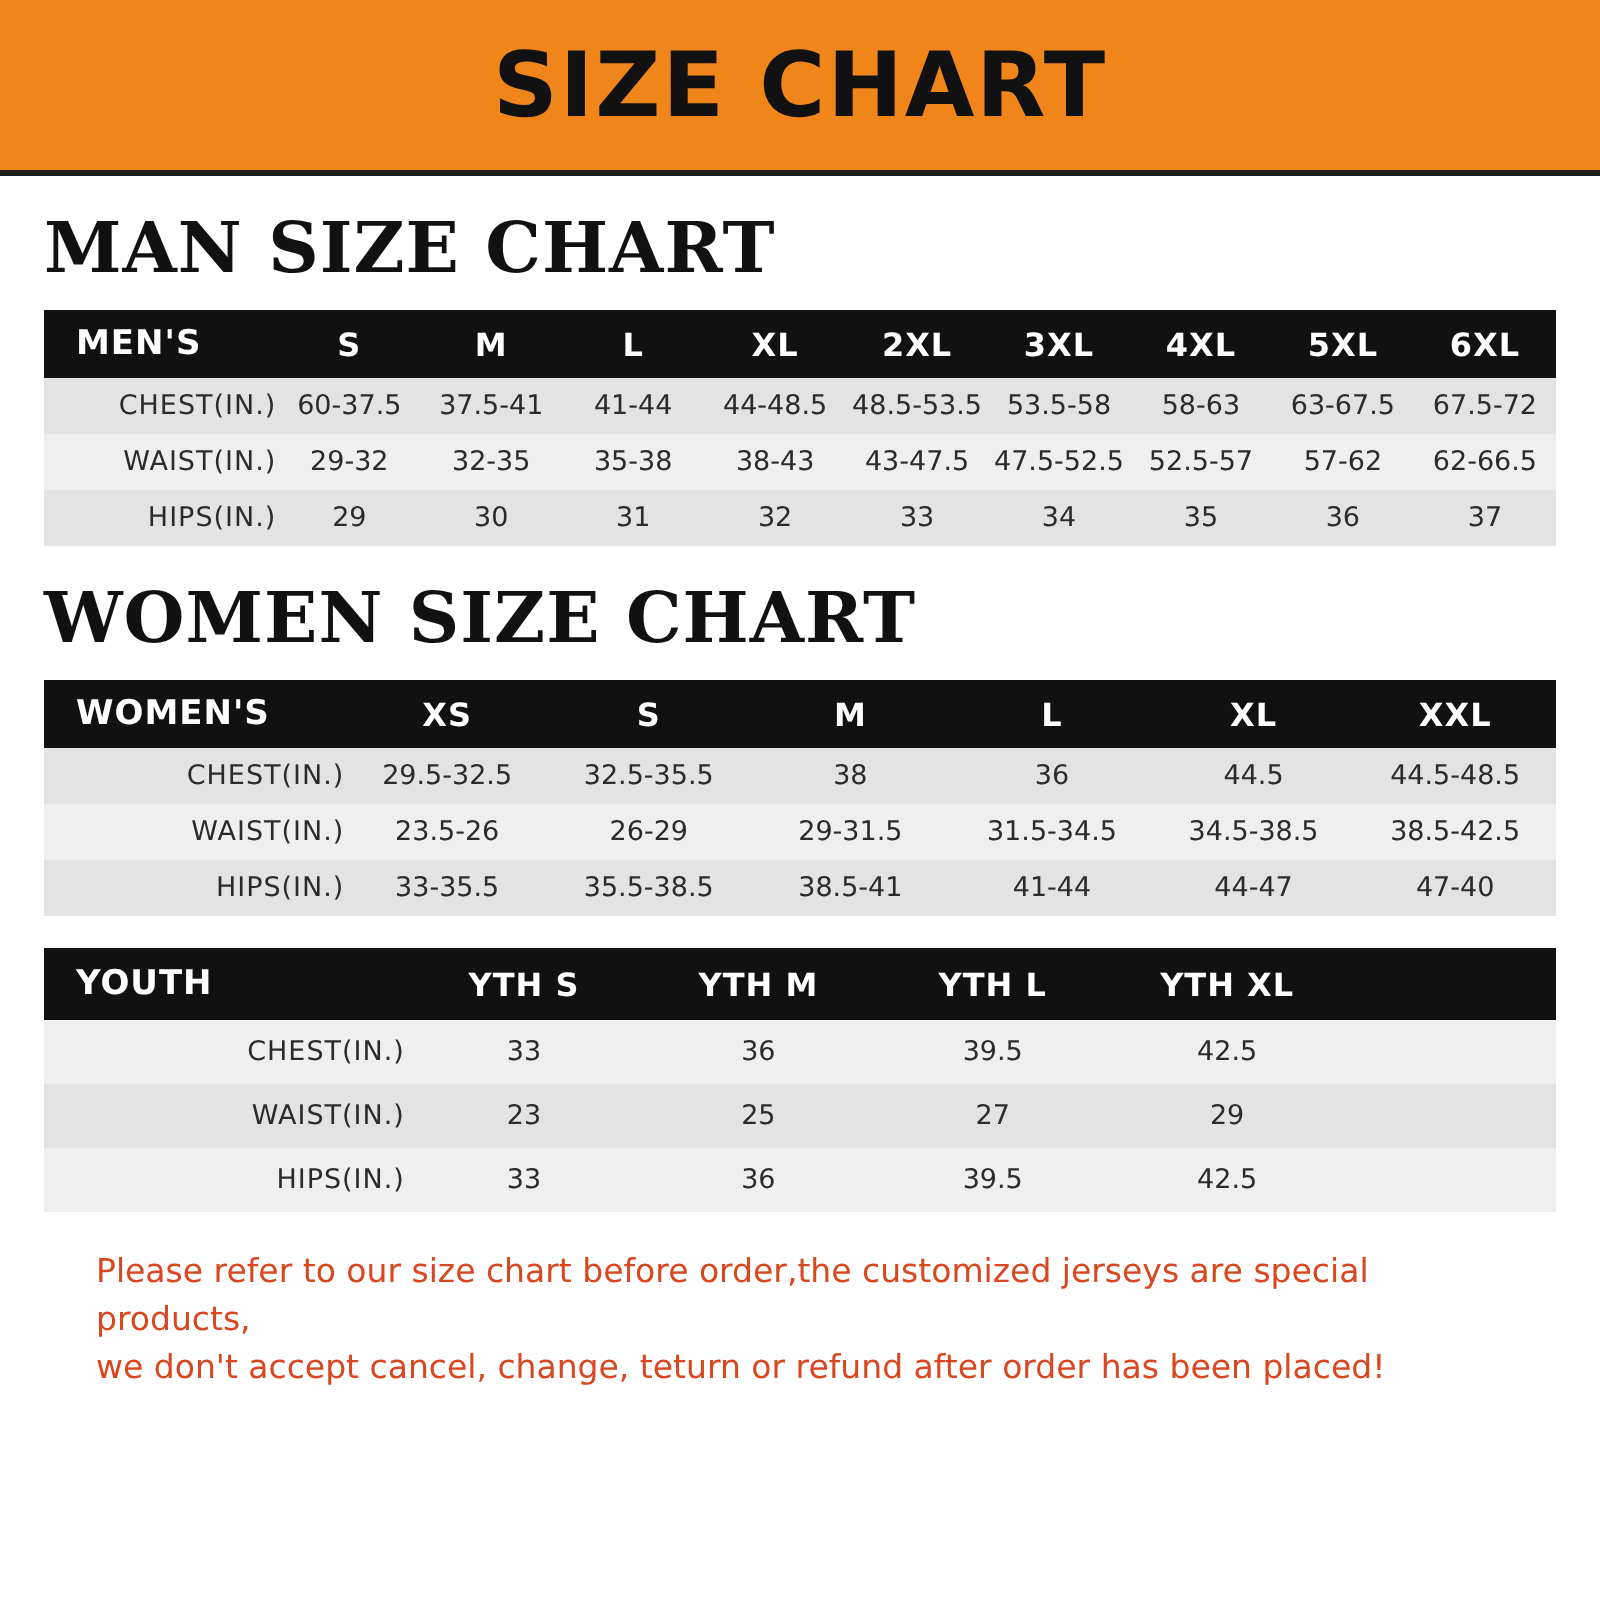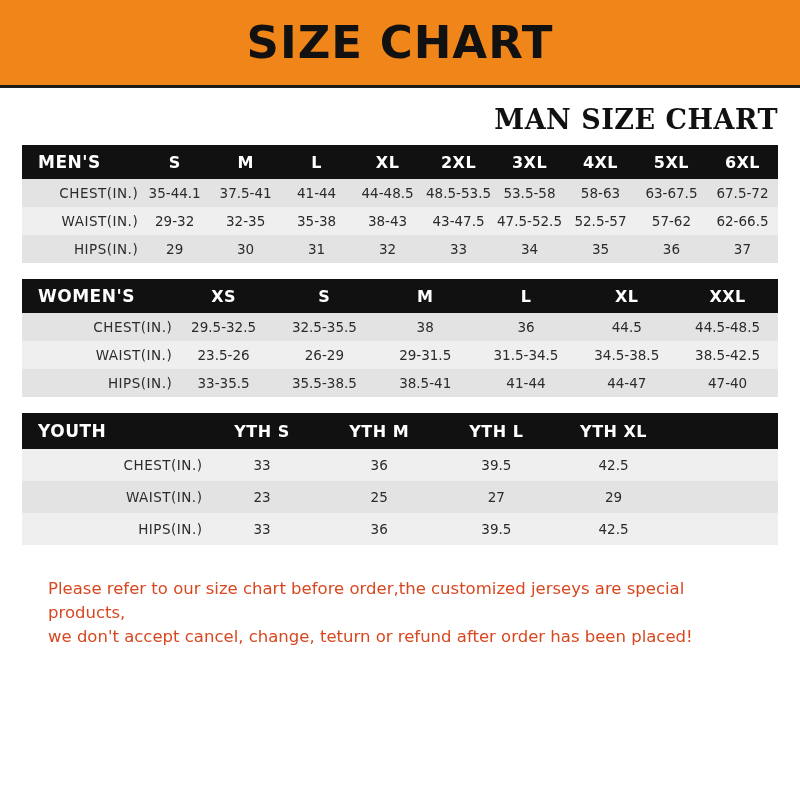--- a/index.html
+++ b/index.html
@@ -35,24 +35,24 @@
     line-height: 1;
     text-align: center;
   }
   .content {
     padding: 0 22px;
   }
   .section {
     margin-top: 16px;
   }
   .section-title {
-    text-align: right;
+    text-align: left;
     font-family: "DejaVu Serif", serif;
     font-weight: bold;
-    font-size: 27px;
+    font-size: 35px;
     color: #111;
     letter-spacing: 0.5px;
     margin-bottom: 10px;
   }
   table.sz {
     width: 100%;
     border-collapse: collapse;
     table-layout: fixed;
   }
   table.sz th, table.sz td {
@@ -82,21 +82,21 @@
     letter-spacing: 0.5px;
   }
   table.sz tbody tr.r-odd td { background: #e3e3e3; }
   table.sz tbody tr.r-even td { background: #efefef; }
 
   
   table.youth tbody th, table.youth tbody td { height: 32px; }
   table.youth thead th { height: 36px; }
 
   .footnote {
-    margin-top: 32px;
+    margin-top: 18px;
     padding: 0 26px;
     color: #d8471f;
     font-size: 16.5px;
     line-height: 1.45;
     font-family: "DejaVu Sans", sans-serif;
   }
 </style>
 </head>
 <body>
 
@@ -121,21 +121,21 @@
             <th>2XL</th>
             <th>3XL</th>
             <th>4XL</th>
             <th>5XL</th>
             <th>6XL</th>
           </tr>
         </thead>
         <tbody>
           <tr class="r-odd">
             <td class="firstcol">CHEST(IN.)</td>
-            <td>35-44.1</td>
+            <td>60-37.5</td>
             <td>37.5-41</td>
             <td>41-44</td>
             <td>44-48.5</td>
             <td>48.5-53.5</td>
             <td>53.5-58</td>
             <td>58-63</td>
             <td>63-67.5</td>
             <td>67.5-72</td>
           </tr>
           <tr class="r-even">
@@ -160,20 +160,21 @@
             <td>34</td>
             <td>35</td>
             <td>36</td>
             <td>37</td>
           </tr>
         </tbody>
       </table>
     </div>
 
     <div class="section">
+      <div class="section-title">WOMEN SIZE CHART</div>
       <table class="sz women">
         <thead>
           <tr>
             <th class="firstcol" style="width:20%">WOMEN'S</th>
             <th>XS</th>
             <th>S</th>
             <th>M</th>
             <th>L</th>
             <th>XL</th>
             <th>XXL</th>

